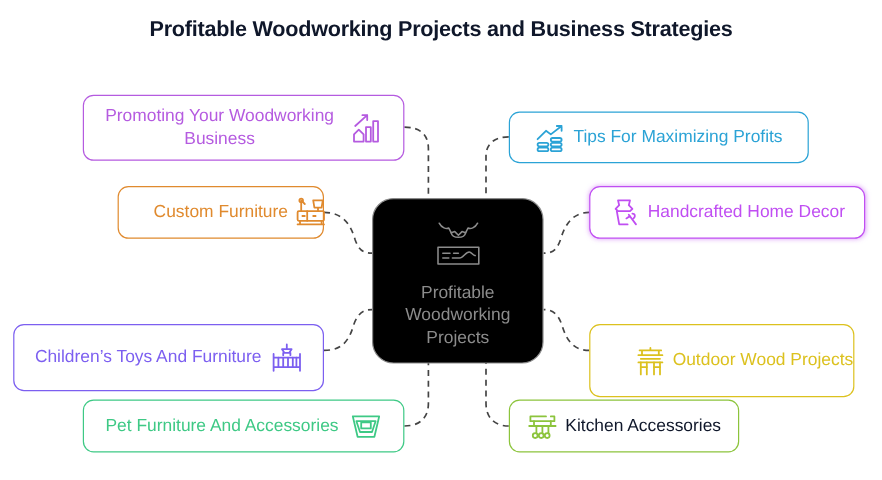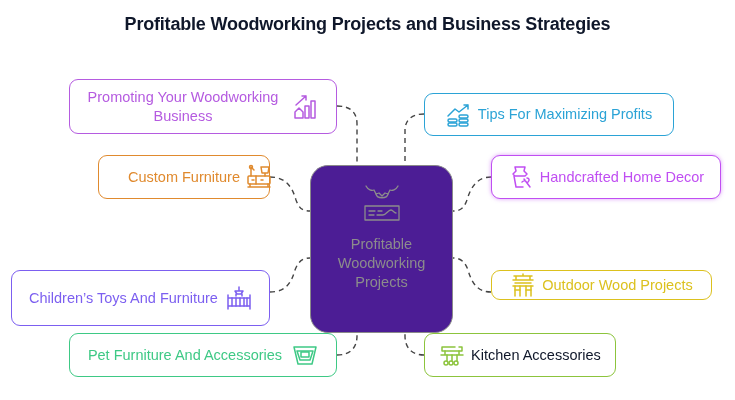--- a/index.html
+++ b/index.html
@@ -16,22 +16,22 @@
   .node {
     position: absolute; box-sizing: border-box;
     border: 1.6px solid; border-radius: 9px; background: #fff;
     display: flex; align-items: center; justify-content: center;
     font-size: 14.5px; line-height: 19px; text-align: center;
   }
   .node .label { white-space: nowrap; }
   .node .icon { display: inline-flex; width: 26px; height: 26px; flex: 0 0 26px; }
   .node .icon svg { width: 26px; height: 26px; }
   .center {
-    position: absolute; left: 310px; top: 165px; width: 143px; height: 168px;
-    box-sizing: border-box; border: 1.6px solid #8a8a8a; border-radius: 18px; background: #4c1d95;
+    position: absolute; left: 310px; top: 165px; width: 143px; height: 138px;
+    box-sizing: border-box; border: 1.6px solid #8a8a8a; border-radius: 18px; background: #000000;
     display: flex; flex-direction: column; align-items: center; justify-content: flex-start;
     color: #8c8c8c; font-size: 14.5px; line-height: 19px; text-align: center;
   }
   .center .icon { margin-top: 16px; width: 44px; height: 46px; }
   .center .label { margin-top: 7px; white-space: pre-line; }
 </style>
 </head>
 <body>
 
 <div class="title">Profitable Woodworking Projects and Business Strategies</div>
@@ -127,21 +127,21 @@
   <span class="label" style="margin-right:8px;">Children’s Toys And Furniture</span>
   <span class="icon">
     <svg viewBox="0 0 26 26" fill="none" stroke="#7c5ff0" stroke-width="1.5" stroke-linecap="round" stroke-linejoin="round">
       <path d="M13 2 L13 5 M9 6 L17 6 L15 9 L11 9 Z M10 9 L10 11 M16 9 L16 11"></path>
       <path d="M2 10 L2 24 M24 10 L24 24 M2 13 L24 13 M2 21 L24 21"></path>
       <path d="M6 13 L6 21 M10 13 L10 21 M14 13 L14 21 M18 13 L18 21 M21 13 L21 21"></path>
     </svg>
   </span>
 </div>
 
-<div class="node" style="left:491px; top:270px; width:221px; height:30px; border-color:#dcc11e; color:#dcc11e;">
+<div class="node" style="left:491px; top:270px; width:221px; height:61px; border-color:#dcc11e; color:#dcc11e;justify-content:flex-end;">
   <span class="icon" style="margin-right:6px;">
     <svg viewBox="0 0 26 26" fill="none" stroke="#dcc11e" stroke-width="1.5" stroke-linecap="round" stroke-linejoin="round">
       <path d="M13 2 L13 4 M4 4 L22 4 M3 8 L23 8 M6 4 L6 8 M20 4 L20 8"></path>
       <path d="M5 11 L21 11 M3 14 L23 14"></path>
       <path d="M5 14 L5 24 M10 14 L10 24 M16 14 L16 24 M21 14 L21 24"></path>
       <path d="M5 18 L10 18 M16 18 L21 18"></path>
     </svg>
   </span>
   <span class="label">Outdoor Wood Projects</span>
 </div>

